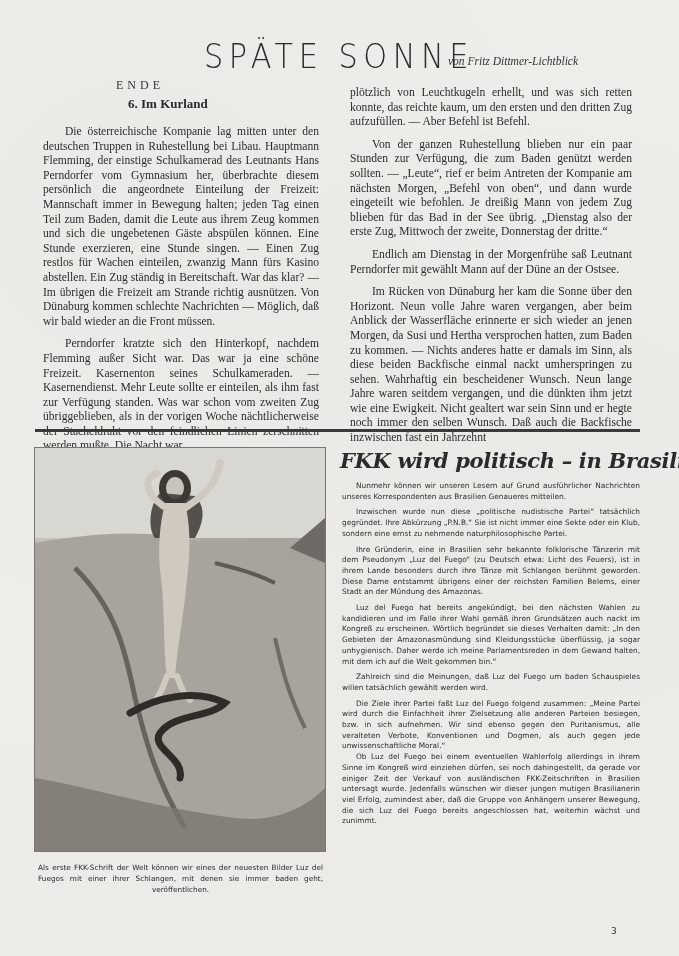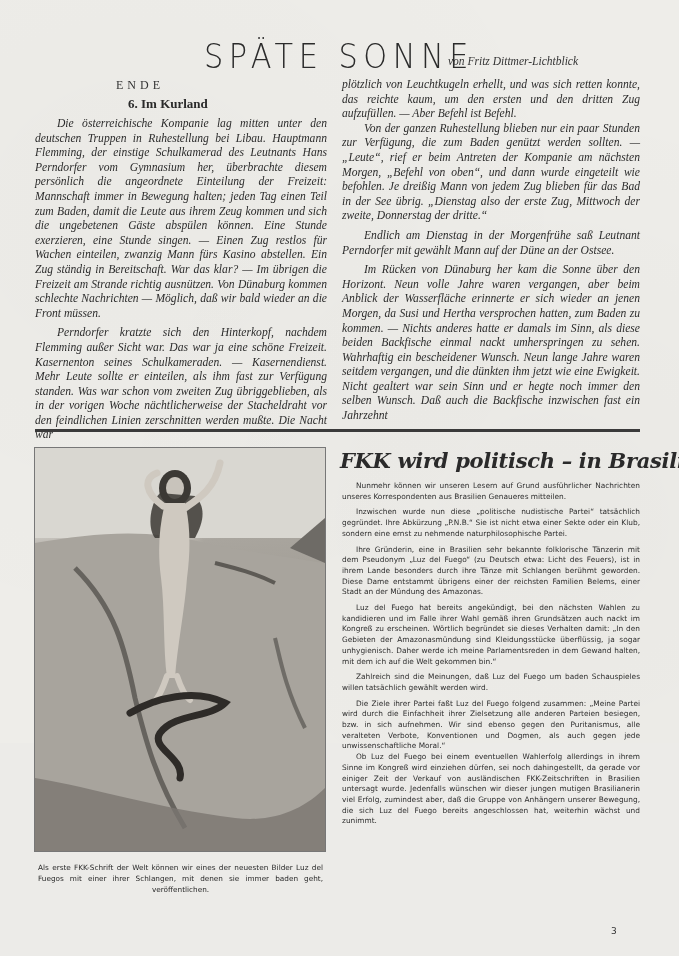--- a/index.html
+++ b/index.html
@@ -30,21 +30,21 @@
     position: absolute; left: 448px; top: 18px;
     font-family: "Liberation Serif", serif; font-style: italic;
     font-size: 11.5px; color: #333; white-space: nowrap;
   }
   .serif-col {
     position: absolute;
     font-family: "Liberation Serif", serif;
     font-size: 11.6px; line-height: 14.6px;
     text-align: justify; color: #2c2c2c;
   }
-  .serif-col p { margin: 0; text-indent: 22px; font-style: italic; }
+  .serif-col p { margin: 8px; text-indent: 22px; }
   .serif-col p + p { margin-top: 5px; }
   .col-left { left: 35px; top: 117px; width: 292px; }
   .col-right { left: 342px; top: 78px; width: 298px; }
   .ende {
     position: absolute; left: 116px; top: 78px;
     font-family: "Liberation Serif", serif; font-size: 12px; letter-spacing: 4px; color: #333;
   }
   .section-head {
     position: absolute; left: 128px; top: 96px;
     font-family: "Liberation Serif", serif; font-weight: bold; font-size: 13px; color: #2a2a2a;
@@ -138,21 +138,21 @@
       <path d="M95,265 C120,250 160,240 190,255 C175,270 140,265 125,285 C115,300 150,310 145,330" stroke="#2e2b28" stroke-width="7" fill="none" stroke-linecap="round"></path>
     </svg>
   </div>
 
   <div class="caption">Als erste FKK-Schrift der Welt können wir eines der neuesten Bilder Luz del Fuegos mit einer ihrer Schlangen, mit denen sie immer baden geht, veröffentlichen.</div>
 
   <div class="fkk-title">FKK wird politisch – in Brasilien</div>
 
   <div class="sans-col">
     <p>Nunmehr können wir unseren Lesern auf Grund ausführlicher Nachrichten unseres Korrespondenten aus Brasilien Genaueres mitteilen.</p>
-    <p>Inzwischen wurde nun diese „politische nudistische Partei“ tatsächlich gegründet. Ihre Abkürzung „P.N.B.“ Sie ist nicht etwa einer Sekte oder ein Klub, sondern eine ernst zu nehmende naturphilosophische Partei.</p>
+    <p>Inzwischen wurde nun diese „politische nudistische Partei“ tatsächlich gegründet. Ihre Abkürzung „P.N.B.“ Sie ist nicht immer eine Sekte oder ein Klub, sondern eine ernst zu nehmende naturphilosophische Partei.</p>
     <p>Ihre Gründerin, eine in Brasilien sehr bekannte folklorische Tänzerin mit dem Pseudonym „Luz del Fuego“ (zu Deutsch etwa: Licht des Feuers), ist in ihrem Lande besonders durch ihre Tänze mit Schlangen berühmt geworden. Diese Dame entstammt übrigens einer der reichsten Familien Belems, einer Stadt an der Mündung des Amazonas.</p>
     <p>Luz del Fuego hat bereits angekündigt, bei den nächsten Wahlen zu kandidieren und im Falle ihrer Wahl gemäß ihren Grundsätzen auch nackt im Kongreß zu erscheinen. Wörtlich begründet sie dieses Verhalten damit: „In den Gebieten der Amazonasmündung sind Kleidungsstücke überflüssig, ja sogar unhygienisch. Daher werde ich meine Parlamentsreden in dem Gewand halten, mit dem ich auf die Welt gekommen bin.“</p>
     <p>Zahlreich sind die Meinungen, daß Luz del Fuego um baden Schauspieles willen tatsächlich gewählt werden wird.</p>
     <p>Die Ziele ihrer Partei faßt Luz del Fuego folgend zusammen: „Meine Partei wird durch die Einfachheit ihrer Zielsetzung alle anderen Parteien besiegen, bzw. in sich aufnehmen. Wir sind ebenso gegen den Puritanismus, alle veralteten Verbote, Konventionen und Dogmen, als auch gegen jede unwissenschaftliche Moral.“</p>
     <p class="tight">Ob Luz del Fuego bei einem eventuellen Wahlerfolg allerdings in ihrem Sinne im Kongreß wird einziehen dürfen, sei noch dahingestellt, da gerade vor einiger Zeit der Verkauf von ausländischen FKK-Zeitschriften in Brasilien untersagt wurde. Jedenfalls wünschen wir dieser jungen mutigen Brasilianerin viel Erfolg, zumindest aber, daß die Gruppe von Anhängern unserer Bewegung, die sich Luz del Fuego bereits angeschlossen hat, weiterhin wächst und zunimmt.</p>
   </div>
 
   <div class="page-number">3</div>
 </div>
 

